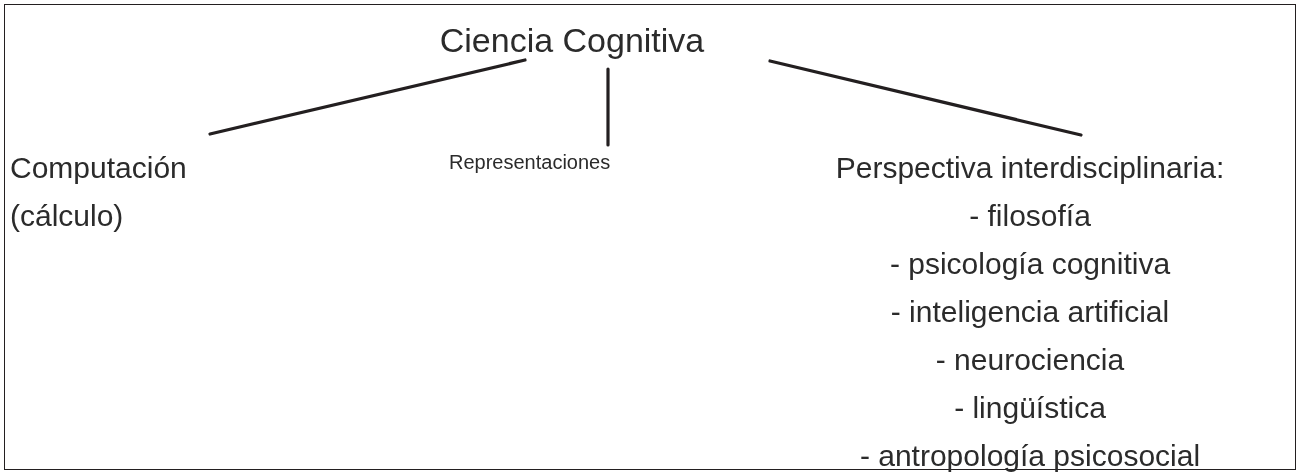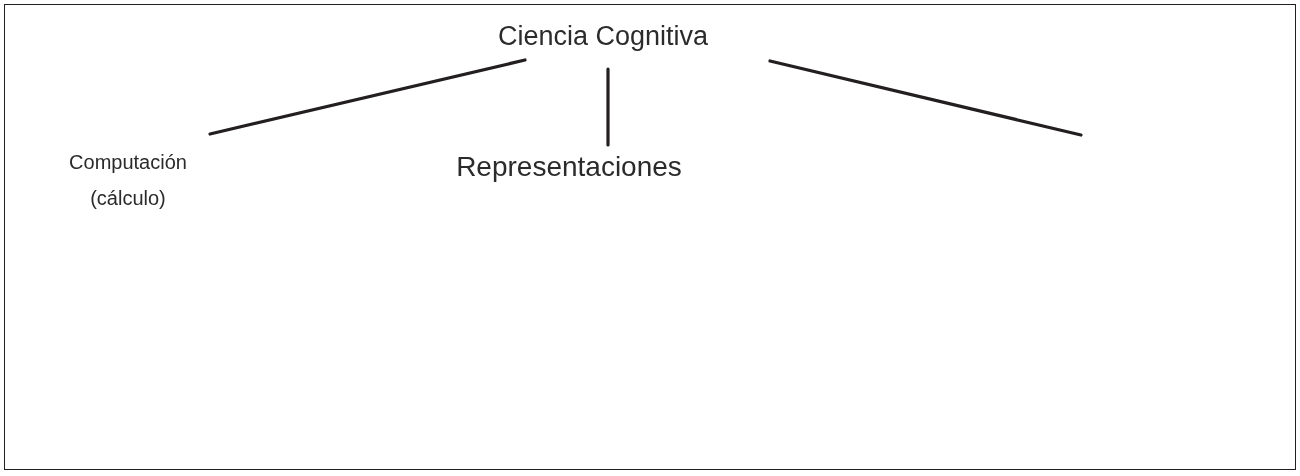--- a/index.html
+++ b/index.html
@@ -47,44 +47,42 @@
     line-height: 1.20;
     white-space: nowrap;
   }
 
   
   #root-node {
     left: 0;
     top: 20px;
     width: 1144px;
     text-align: center;
-    font-size: 27px;
-    padding-left: 31px;
+    font-size: 34px;
   }
 
   
   #branch-computation {
     left: 10px;
     top: 150px;
     width: 236px;
-    text-align: center;
-    font-size: 20px;
+    font-size: 30px;
   }
   #branch-computation .line2 {
     display: block;
     margin-top: 12px;
   }
 
   
   #branch-representations {
     left: 449px;
     top: 150px;
     width: 240px;
-    text-align: center;
-    font-size: 28px;
+    text-align: left;
+    font-size: 20px;
   }
 
   
   #branch-interdisciplinary {
     left: 800px;
     top: 150px;
     width: 460px;
     text-align: center;
     font-size: 30px;
   }
@@ -115,14 +113,23 @@
 
   <div class="node" id="branch-computation">
     <span>Computación</span>
     <span class="line2">(cálculo)</span>
   </div>
 
   <div class="node" id="branch-representations">
     <span>Representaciones</span>
   </div>
 
+  <div class="node" id="branch-interdisciplinary">
+    <span>Perspectiva interdisciplinaria:</span>
+    <span class="subitem">- filosofía</span>
+    <span class="subitem">- psicología cognitiva</span>
+    <span class="subitem">- inteligencia artificial</span>
+    <span class="subitem">- neurociencia</span>
+    <span class="subitem">- lingüística</span>
+    <span class="subitem">- antropología psicosocial</span>
+  </div>
 
 </div>
 
 </body></html>

